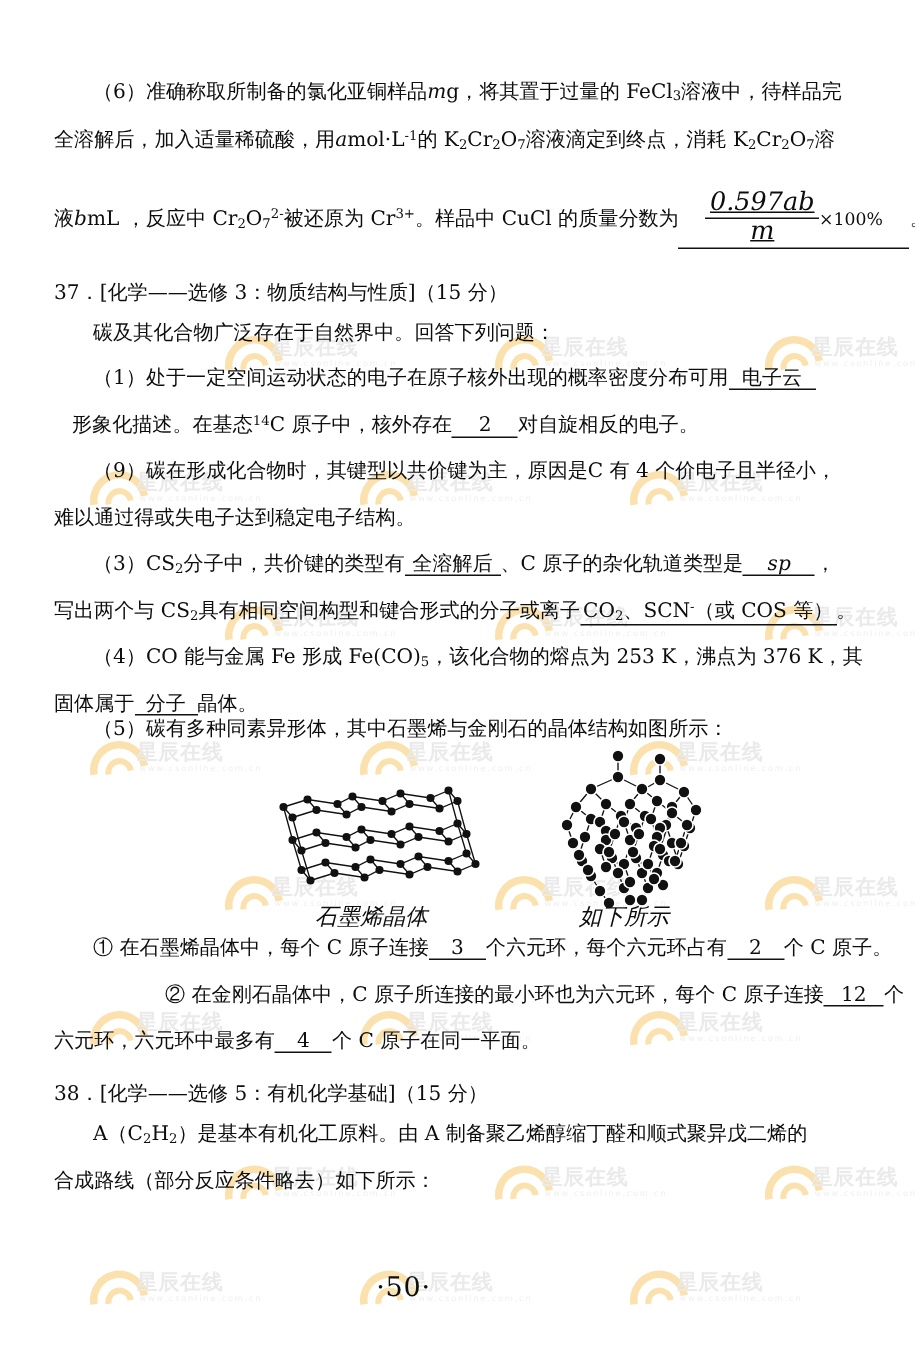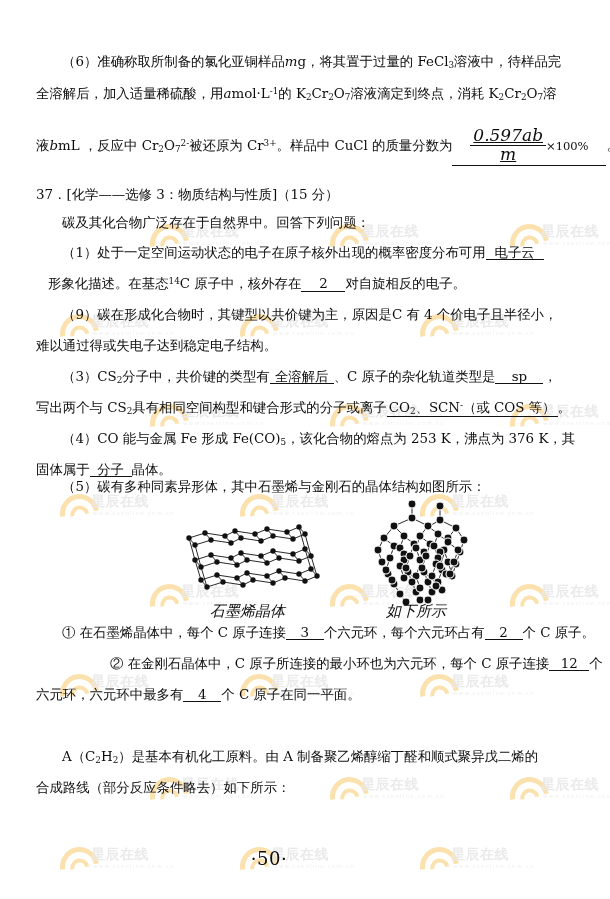--- a/index.html
+++ b/index.html
@@ -307,21 +307,21 @@
   </div>
 
   <div class="para" style="left:62px; top:308px;">
     <span>（9）碳在形成化合物时，其键型以共价键为主，原因是</span><span class="ul">C 有 4 个价电子且半径小，</span>
   </div>
   <div class="para" style="left:36px; top:339px;">
     <span class="ul">难以通过得或失电子达到稳定电子结构</span><span>。</span>
   </div>
 
   <div class="para" style="left:62px; top:370px;">
-    <span>（3）CS</span><sub>2</sub><span>分子中，共价键的类型有</span><span class="blank" style="min-width:60px;">全溶解后</span><span>、C 原子的杂化轨道类型是</span><span class="blank" style="min-width:44px;">sp</span><span>，</span>
+    <span>（3）CS</span><sub>2</sub><span>分子中，共价键的类型有</span><span class="blank" style="min-width:60px;">全溶解后</span><span>、C 原子的杂化轨道类型是</span><span class="blank" style="min-width:44px;font-style:italic;">sp</span><span>，</span>
   </div>
   <div class="para" style="left:36px; top:401px;">
     <span>写出两个与 CS</span><sub>2</sub><span>具有相同空间构型和键合形式的分子或离子</span><span class="blank" style="min-width:128px;"><span>CO</span><sub>2</sub><span>、SCN</span><sup>-</sup><span>（或 COS 等）</span></span><span>。</span>
   </div>
 
   <div class="para" style="left:62px; top:432px;">
     <span>（4）CO 能与金属 Fe 形成 Fe(CO)</span><sub>5</sub><span>，该化合物的熔点为 253 K，沸点为 376 K，其</span>
   </div>
   <div class="para" style="left:36px; top:463px;">
     <span>固体属于</span><span class="blank" style="min-width:38px;">分子</span><span>晶体。</span>
@@ -499,20 +499,21 @@
     <span>①  在石墨烯晶体中，每个 C 原子连接</span><span class="blank" style="min-width:34px;">3</span><span>个六元环，每个六元环占有</span><span class="blank" style="min-width:34px;">2</span><span>个 C 原子。</span>
   </div>
 
   <div class="para" style="left:62px; top:657px;margin-left:48px;">
     <span>②  在金刚石晶体中，C 原子所连接的最小环也为六元环，每个 C 原子连接</span><span class="blank" style="min-width:36px;">12</span><span>个</span>
   </div>
   <div class="para" style="left:36px; top:688px;">
     <span>六元环，六元环中最多有</span><span class="blank" style="min-width:34px;">4</span><span>个 C 原子在同一平面。</span>
   </div>
 
+  <div class="section-head" style="left:36px; top:720px;">38．[化学——选修 5：有机化学基础]（15 分）</div>
 
   <div class="para" style="left:62px; top:750px;">
     <span>A（C</span><sub>2</sub><span>H</span><sub>2</sub><span>）是基本有机化工原料。由 A 制备聚乙烯醇缩丁醛和顺式聚异戊二烯的</span>
   </div>
   <div class="para" style="left:36px; top:781px;">合成路线（部分反应条件略去）如下所示：</div>
 
   <div id="page-number">·50·</div>
 
 </div>
 

